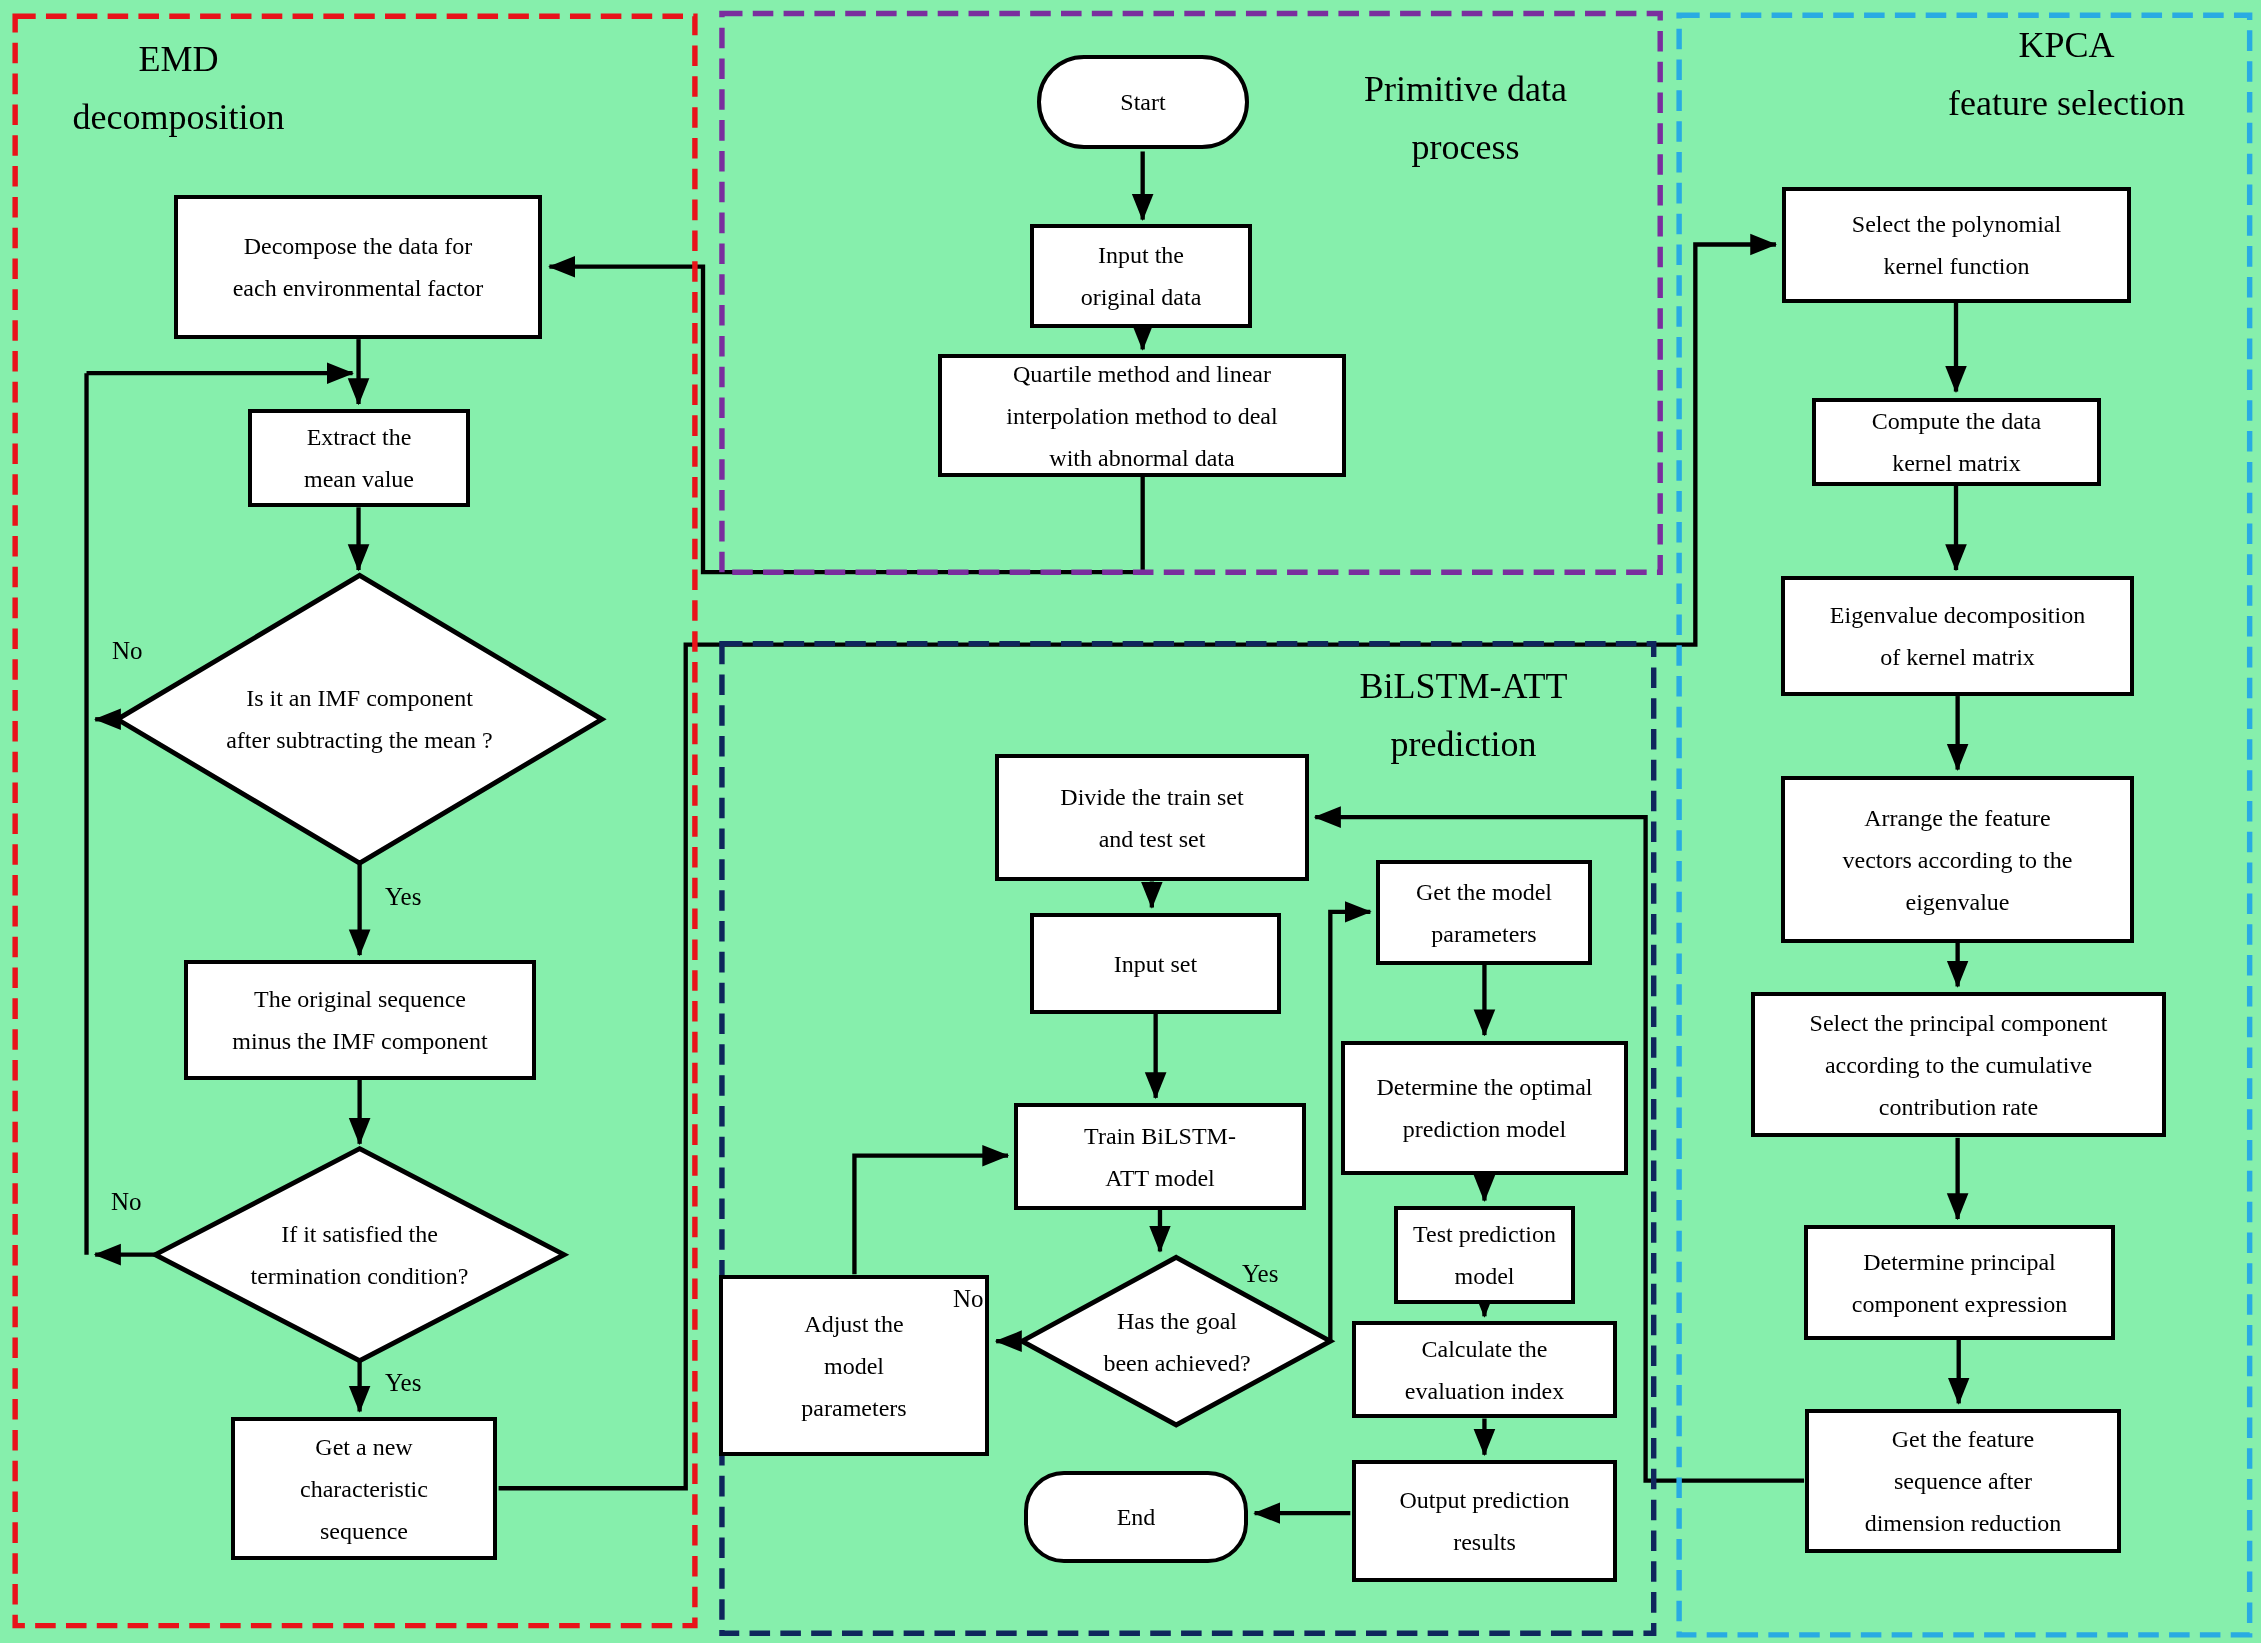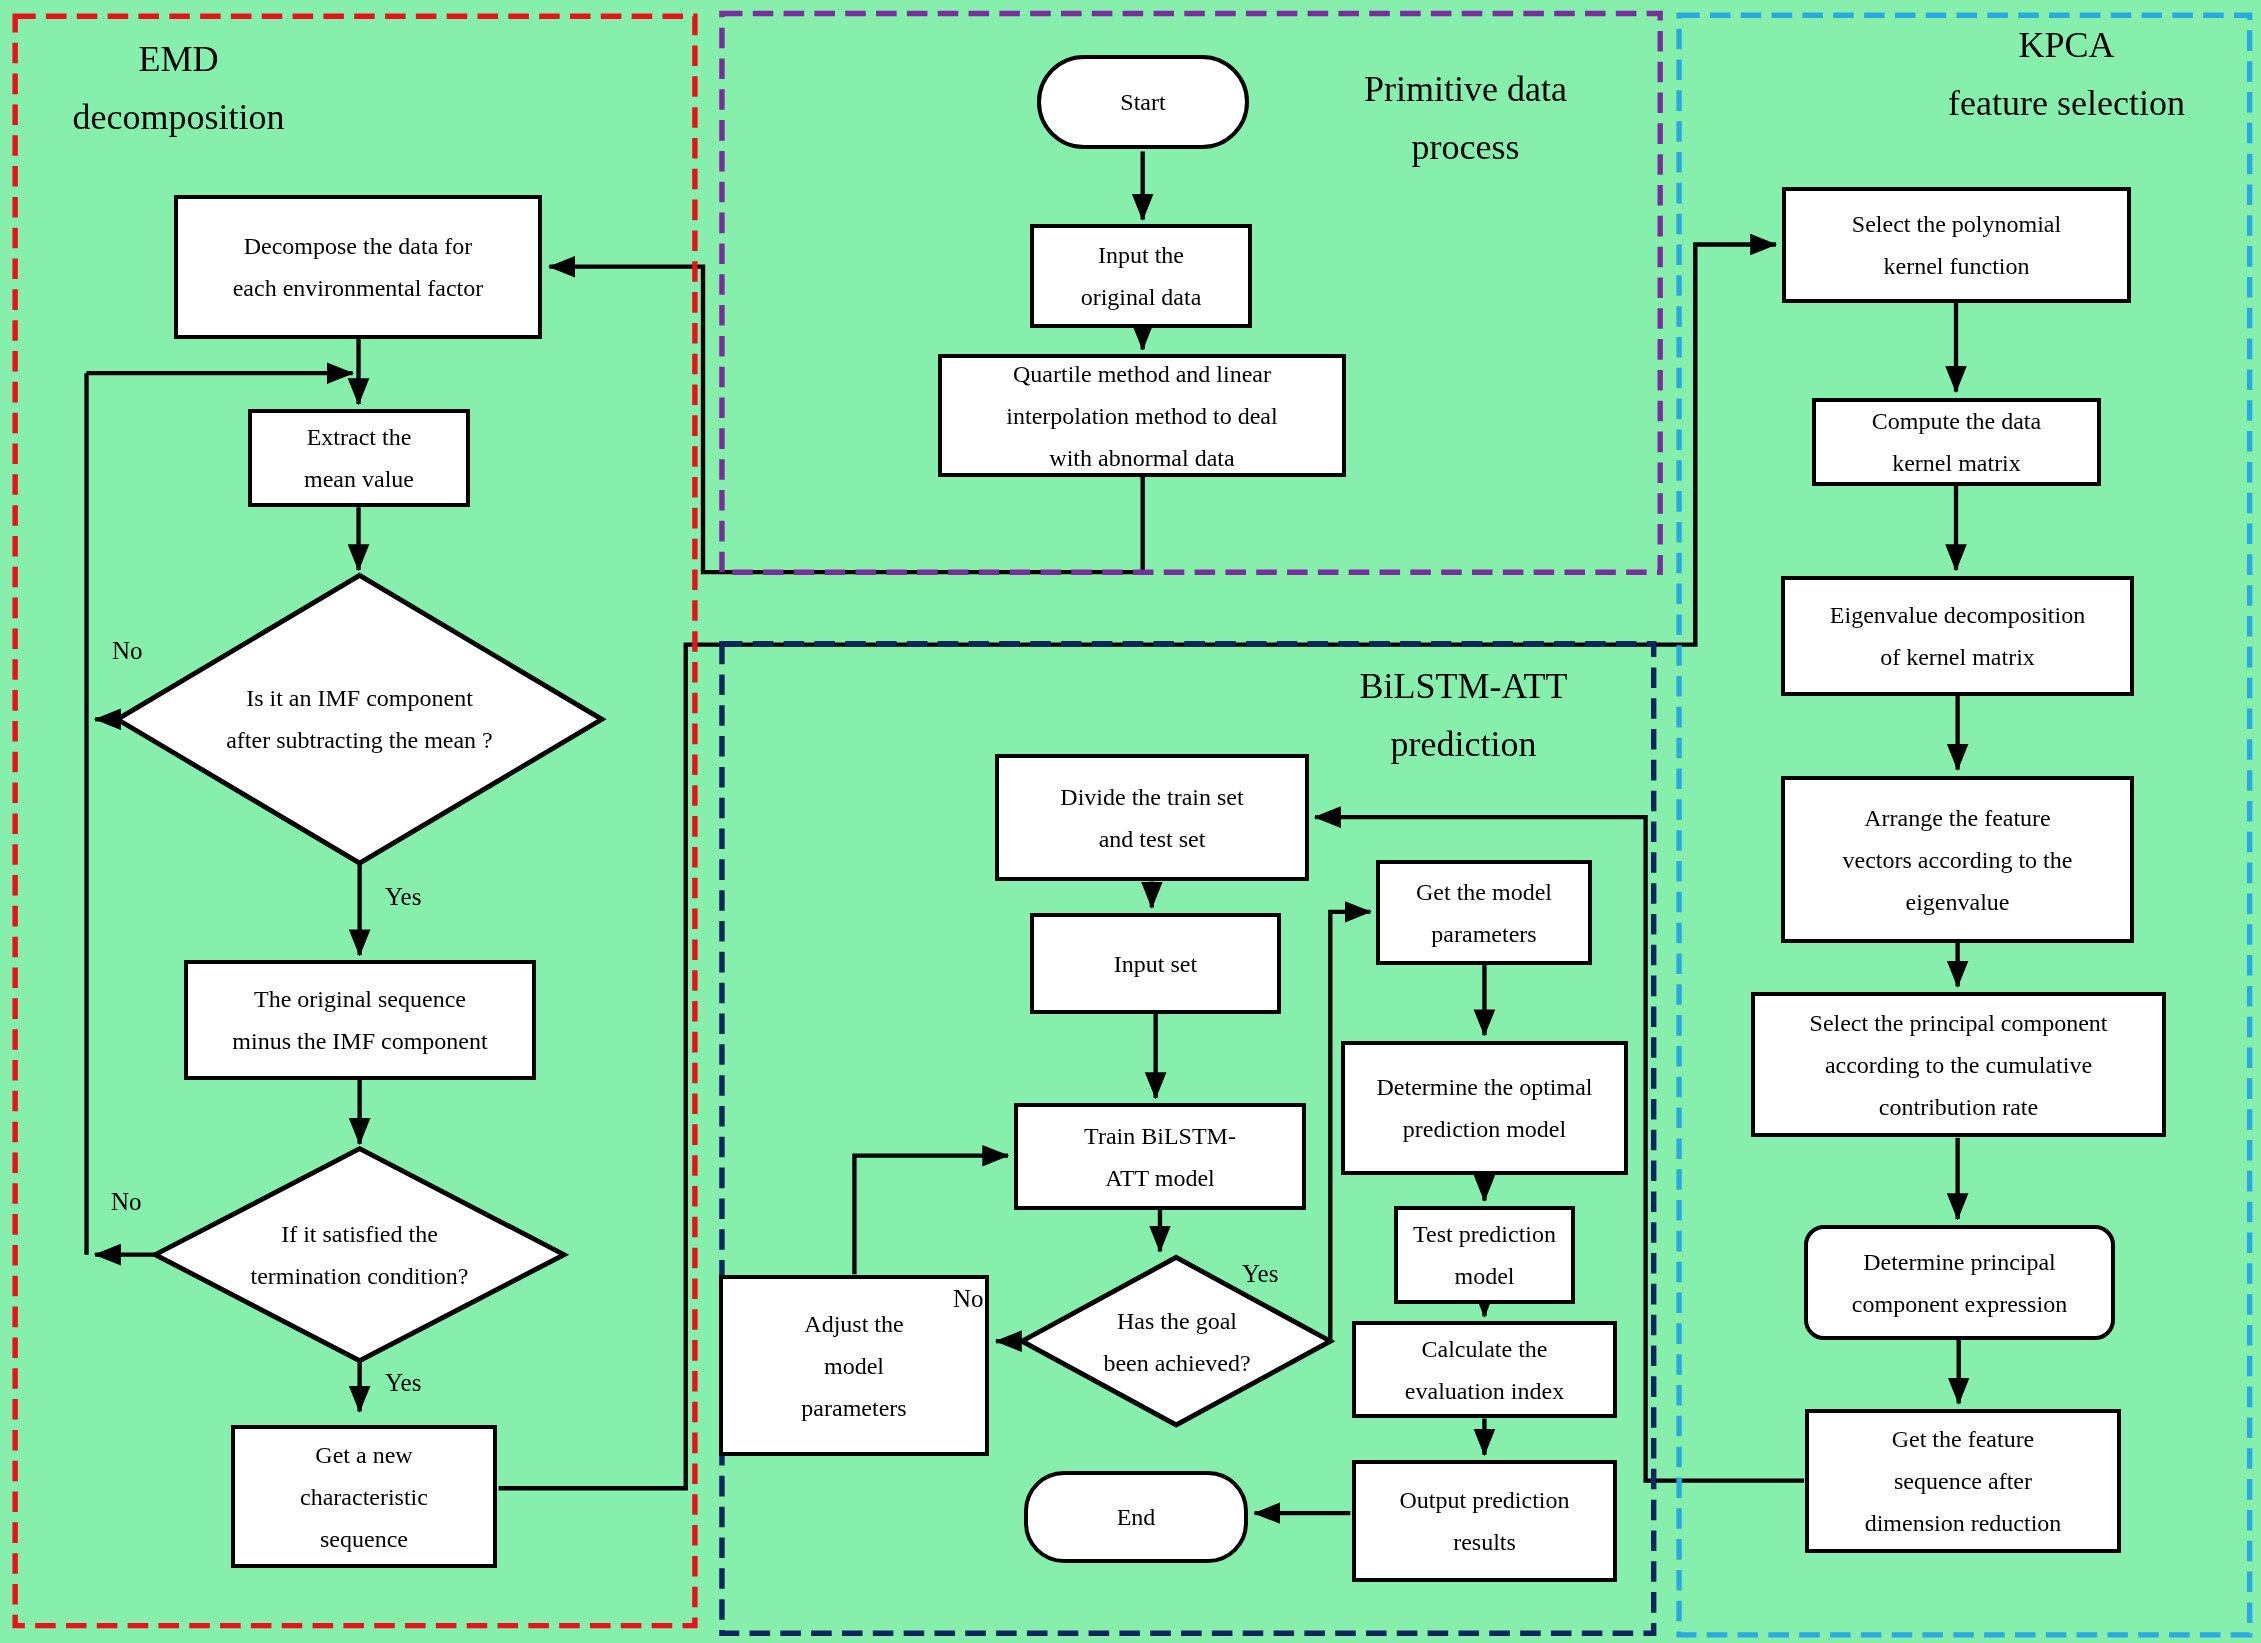--- a/index.html
+++ b/index.html
@@ -98,21 +98,21 @@
   <div class="node" style="left:174px;top:195px;width:368px;height:144px;">Decompose the data for
 each environmental factor</div>
   <div class="node" style="left:248px;top:409px;width:222px;height:98px;">Extract the
 mean value</div>
   <div class="dtext" style="left:170px;top:665px;width:379px;height:108px;">Is it an IMF component
 after subtracting the mean ?</div>
   <div class="node" style="left:184px;top:960px;width:352px;height:120px;">The original sequence
 minus the IMF component</div>
   <div class="dtext" style="left:192px;top:1211px;width:335px;height:87px;">If it satisfied the
 termination condition?</div>
-  <div class="node" style="left:231px;top:1417px;width:266px;height:143px;margin-top:8px;">Get a new
+  <div class="node" style="left:231px;top:1417px;width:266px;height:143px;">Get a new
 characteristic
 sequence</div>
 
   <div class="node" style="left:995px;top:754px;width:314px;height:127px;">Divide the train set
 and test set</div>
   <div class="node" style="left:1030px;top:913px;width:251px;height:101px;">Input set</div>
   <div class="node" style="left:1014px;top:1103px;width:292px;height:107px;">Train BiLSTM-
 ATT model</div>
   <div class="dtext" style="left:1047px;top:1298px;width:260px;height:87px;">Has the goal
 been achieved?</div>
@@ -136,21 +136,21 @@
   <div class="node" style="left:1812px;top:398px;width:289px;height:88px;">Compute the data
 kernel matrix</div>
   <div class="node" style="left:1781px;top:576px;width:353px;height:120px;">Eigenvalue decomposition
 of kernel matrix</div>
   <div class="node" style="left:1781px;top:776px;width:353px;height:167px;">Arrange the feature
 vectors according to the
 eigenvalue</div>
   <div class="node" style="left:1751px;top:992px;width:415px;height:145px;">Select the principal component
 according to the cumulative
 contribution rate</div>
-  <div class="node" style="left:1804px;top:1225px;width:311px;height:115px;border-radius:20px;">Determine principal
+  <div class="node" style="left:1804px;top:1225px;width:311px;height:115px;">Determine principal
 component expression</div>
   <div class="node" style="left:1805px;top:1409px;width:316px;height:144px;">Get the feature
 sequence after
 dimension reduction</div>
 
   <div class="elabel" style="left:112px;top:637px;">No</div>
   <div class="elabel" style="left:385px;top:883px;">Yes</div>
   <div class="elabel" style="left:111px;top:1188px;">No</div>
   <div class="elabel" style="left:385px;top:1369px;">Yes</div>
   <div class="elabel" style="left:953px;top:1285px;">No</div>

